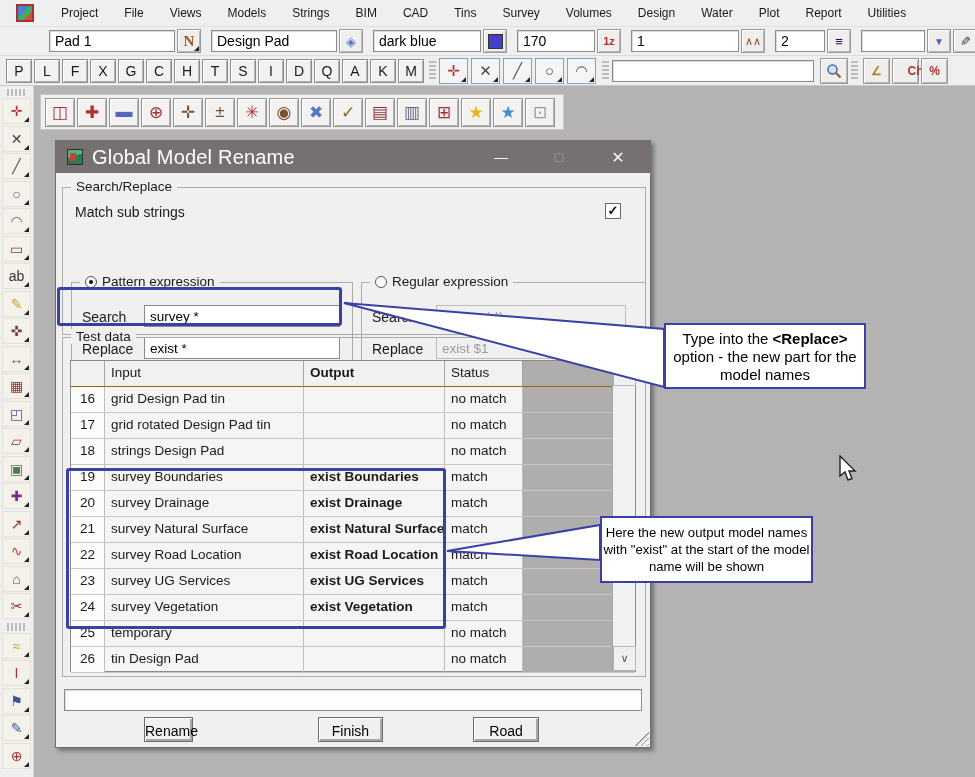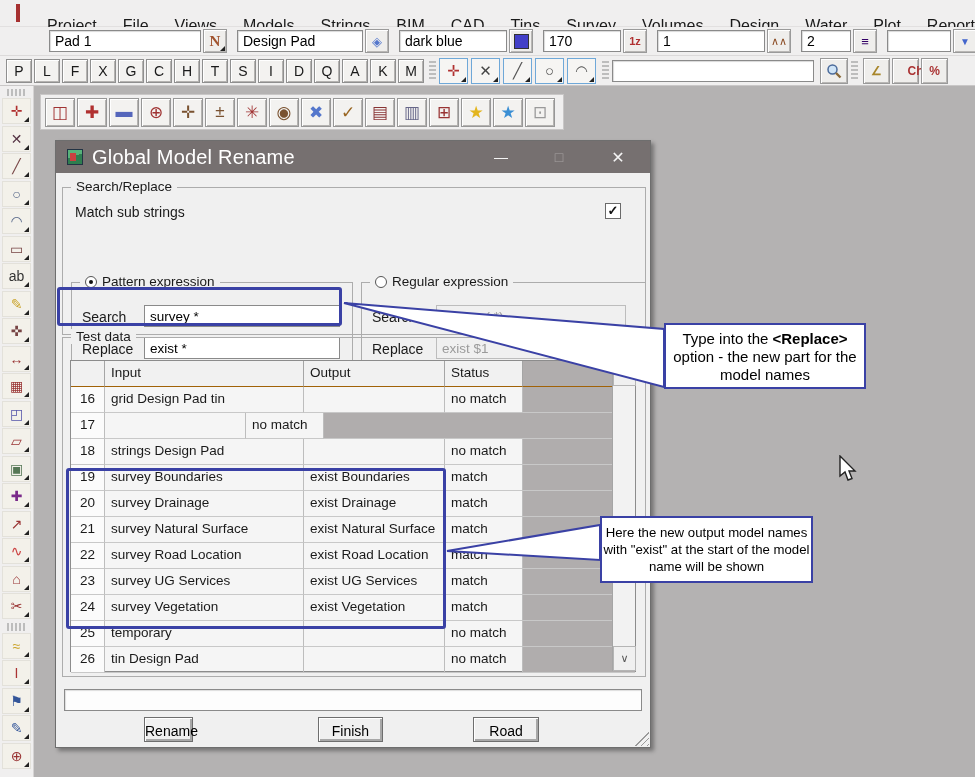--- a/index.html
+++ b/index.html
@@ -3,21 +3,21 @@
 <meta charset="utf-8">
 <style>
   * { margin:0; padding:0; box-sizing:border-box; }
   html,body { width:975px; height:777px; overflow:hidden; }
   body { font-family:"Liberation Sans", sans-serif; background:#b4b2b2; position:relative; font-size:14px; color:#1a1a1a; }
 
   
   .menubar { position:absolute; left:0; top:0; width:975px; height:27px; background:#f0efef; display:flex; align-items:center; border-bottom:1px solid #e2e0e0; }
   .app-icon { width:18px; height:18px; margin:0 14px 0 16px; border:2px solid #a63030; background:
       linear-gradient(135deg,#4a7fd4 0 40%, #3fae5c 40% 70%, #d44a4a 70% 100%); }
-  .menu-item { padding:12px 13px; height:27px; line-height:27px; font-size:16px; cursor:default; }
+  .menu-item { padding:0 13px; height:27px; line-height:27px; font-size:12px; cursor:default; }
 
   .toolbar2 { position:absolute; left:0; top:27px; width:975px; height:29px; background:#f0efef; display:flex; align-items:center; border-bottom:1px solid #dcdada; }
   .toolbar3 { position:absolute; left:0; top:56px; width:975px; height:30px; background:#f0efef; display:flex; align-items:center; border-bottom:1px solid #c9c7c7; }
   .grip { width:7px; height:20px; margin:0 3px; background:repeating-linear-gradient(180deg,#bdbdbd 0 2px, #f0efef 2px 4px); }
   .tb-input { height:22px; border:1px solid #8a8a8a; background:#fff; padding:0 5px; font-size:14px; font-family:"Liberation Sans",sans-serif; box-shadow:inset 1px 1px 1px #d9d9d9; }
   .icon-btn { height:24px; min-width:24px; border:1px solid #9a9a9a; background:#efeeec; box-shadow:inset 1px 1px 0 #ffffff, inset -1px -1px 0 #b9b7b5; display:flex; align-items:center; justify-content:center; font-size:13px; margin-left:2px; position:relative; }
   .sep { width:1px; height:22px; background:#c4c2c2; margin:0 5px; }
   .swatch { width:15px; height:15px; background:#4340c8; border:1px solid #333; }
   .nglyph { font-family:"Liberation Serif", serif; font-weight:bold; color:#a0522d; font-size:15px; }
 
@@ -59,21 +59,21 @@
   .frow-label { position:absolute; left:10px; font-size:14px; }
   .frow-input { position:absolute; left:72px; width:196px; height:22px; border:1px solid #8a8a8a; background:#fff; padding:0 5px; font-size:13.5px; font-family:"Liberation Sans",sans-serif; }
   .frow-input.dis { background:#f0f0f0; color:#9b9b9b; border-color:#bdbdbd; }
   .regular-group .frow-input { left:74px; width:190px; }
 
   .test-group { left:6px; top:196px; width:584px; height:340px; }
   .tbl { position:absolute; left:7px; top:22px; width:566px; height:312px; border:1px solid #8c8c8c; background:#f5f5f5; }
   .trow { display:flex; height:26px; }
   .trow .c { border-right:1px solid #bdbdbd; border-bottom:1px solid #c8c8c8; padding:4px 6px 0 6px; font-size:13.5px; white-space:nowrap; overflow:hidden; }
   .c.num { width:34px; text-align:center; background:#fbfbfb; padding-left:2px; padding-right:2px; }
-  .c.in { width:199px; } .c.out { width:141px; } .c.st { width:78px; }
+  .c.in { width:199px; } .c.out { width:141px;font-weight:bold; } .c.st { width:78px; }
   .c.fill { flex:1; background:#b0adad; border-right:none; }
   .thead .c { background:#f1f1f1; border-bottom:1px solid #a16207; border-right:1px solid #a5a5a5; font-size:13.5px; }
   .thead .c.fill { background:#b0adad; }
   .scrollbar { position:absolute; right:0; top:0; bottom:0; width:23px; background:#f2f2f2; border-left:1px solid #a5a5a5; }
   .sb-btn { position:absolute; left:0; width:23px; height:25px; background:#f0f0f0; border:1px solid #b5b5b5; display:flex; align-items:center; justify-content:center; font-size:11px; color:#555; }
   .sb-up { top:0; } .sb-down { bottom:0; }
 
   .msg-input { position:absolute; left:8px; top:548px; width:578px; height:22px; border:1px solid #8a8a8a; background:#fdfdfd; box-shadow:inset 1px 1px 1px #ddd; }
   .dlg-btn { position:absolute; top:576px; height:25px; border:1px solid #6e6e6e; background:#f0f0f0; box-shadow:inset 1px 1px 0 #fff, inset -2px -2px 0 #a8a8a8; font-size:14px; font-family:"Liberation Sans",sans-serif; text-align:center; padding-top:3px; }
   .b-rename { left:88px; width:49px; } .b-finish { left:262px; width:65px; } .b-help { left:417px; width:66px; }
@@ -110,21 +110,21 @@
       <div class="menu-item">Design</div>
       <div class="menu-item">Water</div>
       <div class="menu-item">Plot</div>
       <div class="menu-item">Report</div>
       <div class="menu-item">Utilities</div>
     </div>
 </div>
 
 <div class="toolbar2">
   <div class="grip"></div>
-  <input class="tb-input" style="width: 152px; margin-left: 43px;" value="Pad 1">
+  <input class="tb-input" style="width: 126px; margin-left: 43px;" value="Pad 1">
   <div class="icon-btn corner">
       <span class="nglyph">N</span>
     </div>
   <div class="sep"></div>
   <input class="tb-input" style="width: 126px;" value="Design Pad">
   <div class="icon-btn">
       <span style="color:#5577cc">◈</span>
     </div>
   <div class="sep"></div>
   <input class="tb-input" style="width: 108px;" value="dark blue">
@@ -407,20 +407,21 @@
 
       <div class="trow">
           <div class="c num">16</div>
           <div class="c in">grid Design Pad tin</div>
           <div class="c out"></div>
           <div class="c st">no match</div>
           <div class="c fill"></div>
         </div>
           <div class="trow">
           <div class="c num">17</div>
+          <div class="c in">grid rotated Design Pad tin</div>
           <div class="c out"></div>
           <div class="c st">no match</div>
           <div class="c fill"></div>
         </div>
           <div class="trow">
           <div class="c num">18</div>
           <div class="c in">strings Design Pad</div>
           <div class="c out"></div>
           <div class="c st">no match</div>
           <div class="c fill"></div>

